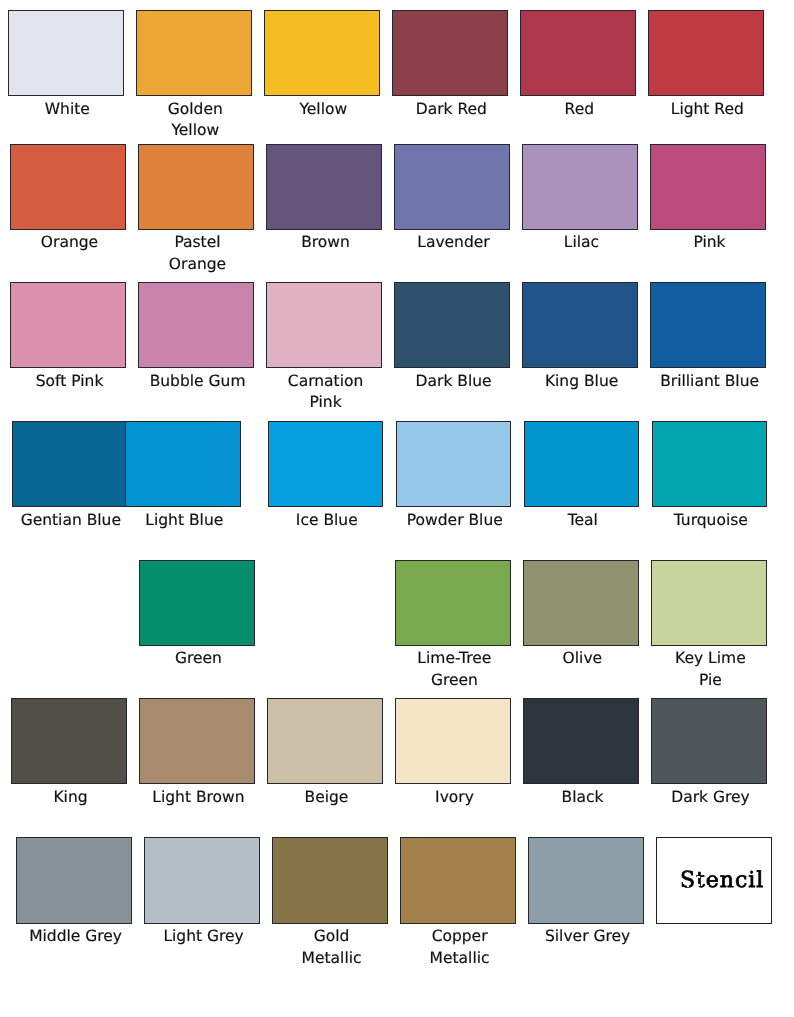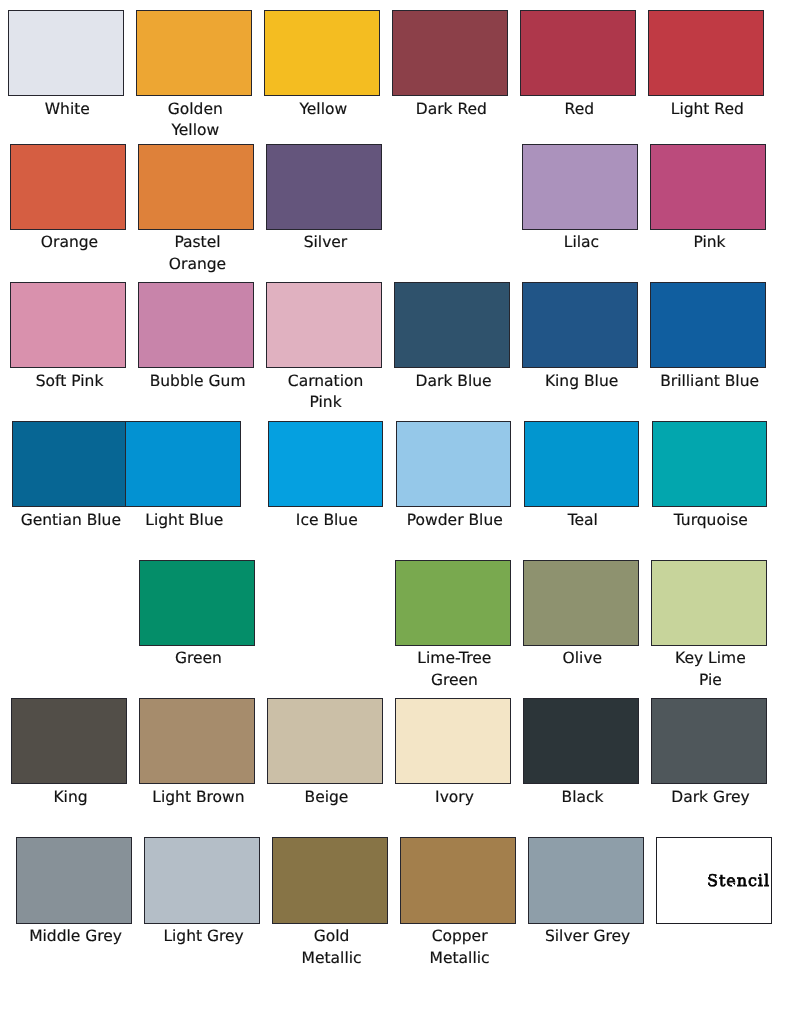--- a/index.html
+++ b/index.html
@@ -16,22 +16,22 @@
           border:1.15px solid var(--swatch-border);}
   .label{position:relative;left:1.4px;width:115.8px;text-align:center;
          font-size:15.5px;line-height:21.3px;color:var(--label-color);margin-top:2.7px;-webkit-text-stroke:0.18px var(--label-color);}
   .lbl-line{white-space:nowrap;}
 
   
   .stencil{position:relative;background:var(--page-bg);border:1.4px solid var(--stencil-border);
            width:115.8px;height:86.2px;box-sizing:border-box;}
   .stencil-wrap{position:absolute;left:24.2px;top:34.2px;width:70px;height:14px;}
   .stencil-text{position:absolute;left:-1.5px;top:-1.3px;white-space:nowrap;
-           font-family:"DejaVu Serif","Liberation Serif",serif;font-size:16px;
-           letter-spacing:0.95px;color:var(--stencil-color);line-height:20px;margin-left:27px;
+           font-family:"DejaVu Serif","Liberation Serif",serif;font-size:22px;
+           letter-spacing:0.95px;color:var(--stencil-color);line-height:20px;
            -webkit-text-stroke:0.75px var(--stencil-color);}
   .gap{position:absolute;background:var(--page-bg);}
 </style>
 </head>
 <body>
 
 <div id="sheet">
   <div class="cell" style="left:8.00px;top:10.00px">
     <div class="swatch" style="background-color: rgb(225, 228, 236);"></div>
     <div class="label">
@@ -78,21 +78,27 @@
   <div class="cell" style="left:138.20px;top:143.50px">
     <div class="swatch" style="background-color: rgb(222, 129, 58);"></div>
     <div class="label">
       <div class="lbl-line">Pastel</div>
       <div class="lbl-line">Orange</div>
     </div>
   </div>
   <div class="cell" style="left:266.20px;top:143.50px">
     <div class="swatch" style="background-color: rgb(100, 85, 124);"></div>
     <div class="label">
-      <div class="lbl-line">Silver</div>
+      <div class="lbl-line">Brown</div>
+    </div>
+  </div>
+  <div class="cell" style="left:394.20px;top:143.50px">
+    <div class="swatch" style="background-color: rgb(112, 117, 172);"></div>
+    <div class="label">
+      <div class="lbl-line">Lavender</div>
     </div>
   </div>
   <div class="cell" style="left:522.20px;top:143.50px">
     <div class="swatch" style="background-color: rgb(171, 146, 188);"></div>
     <div class="label">
       <div class="lbl-line">Lilac</div>
     </div>
   </div>
   <div class="cell" style="left:650.20px;top:143.50px">
     <div class="swatch" style="background-color: rgb(187, 75, 124);"></div>

